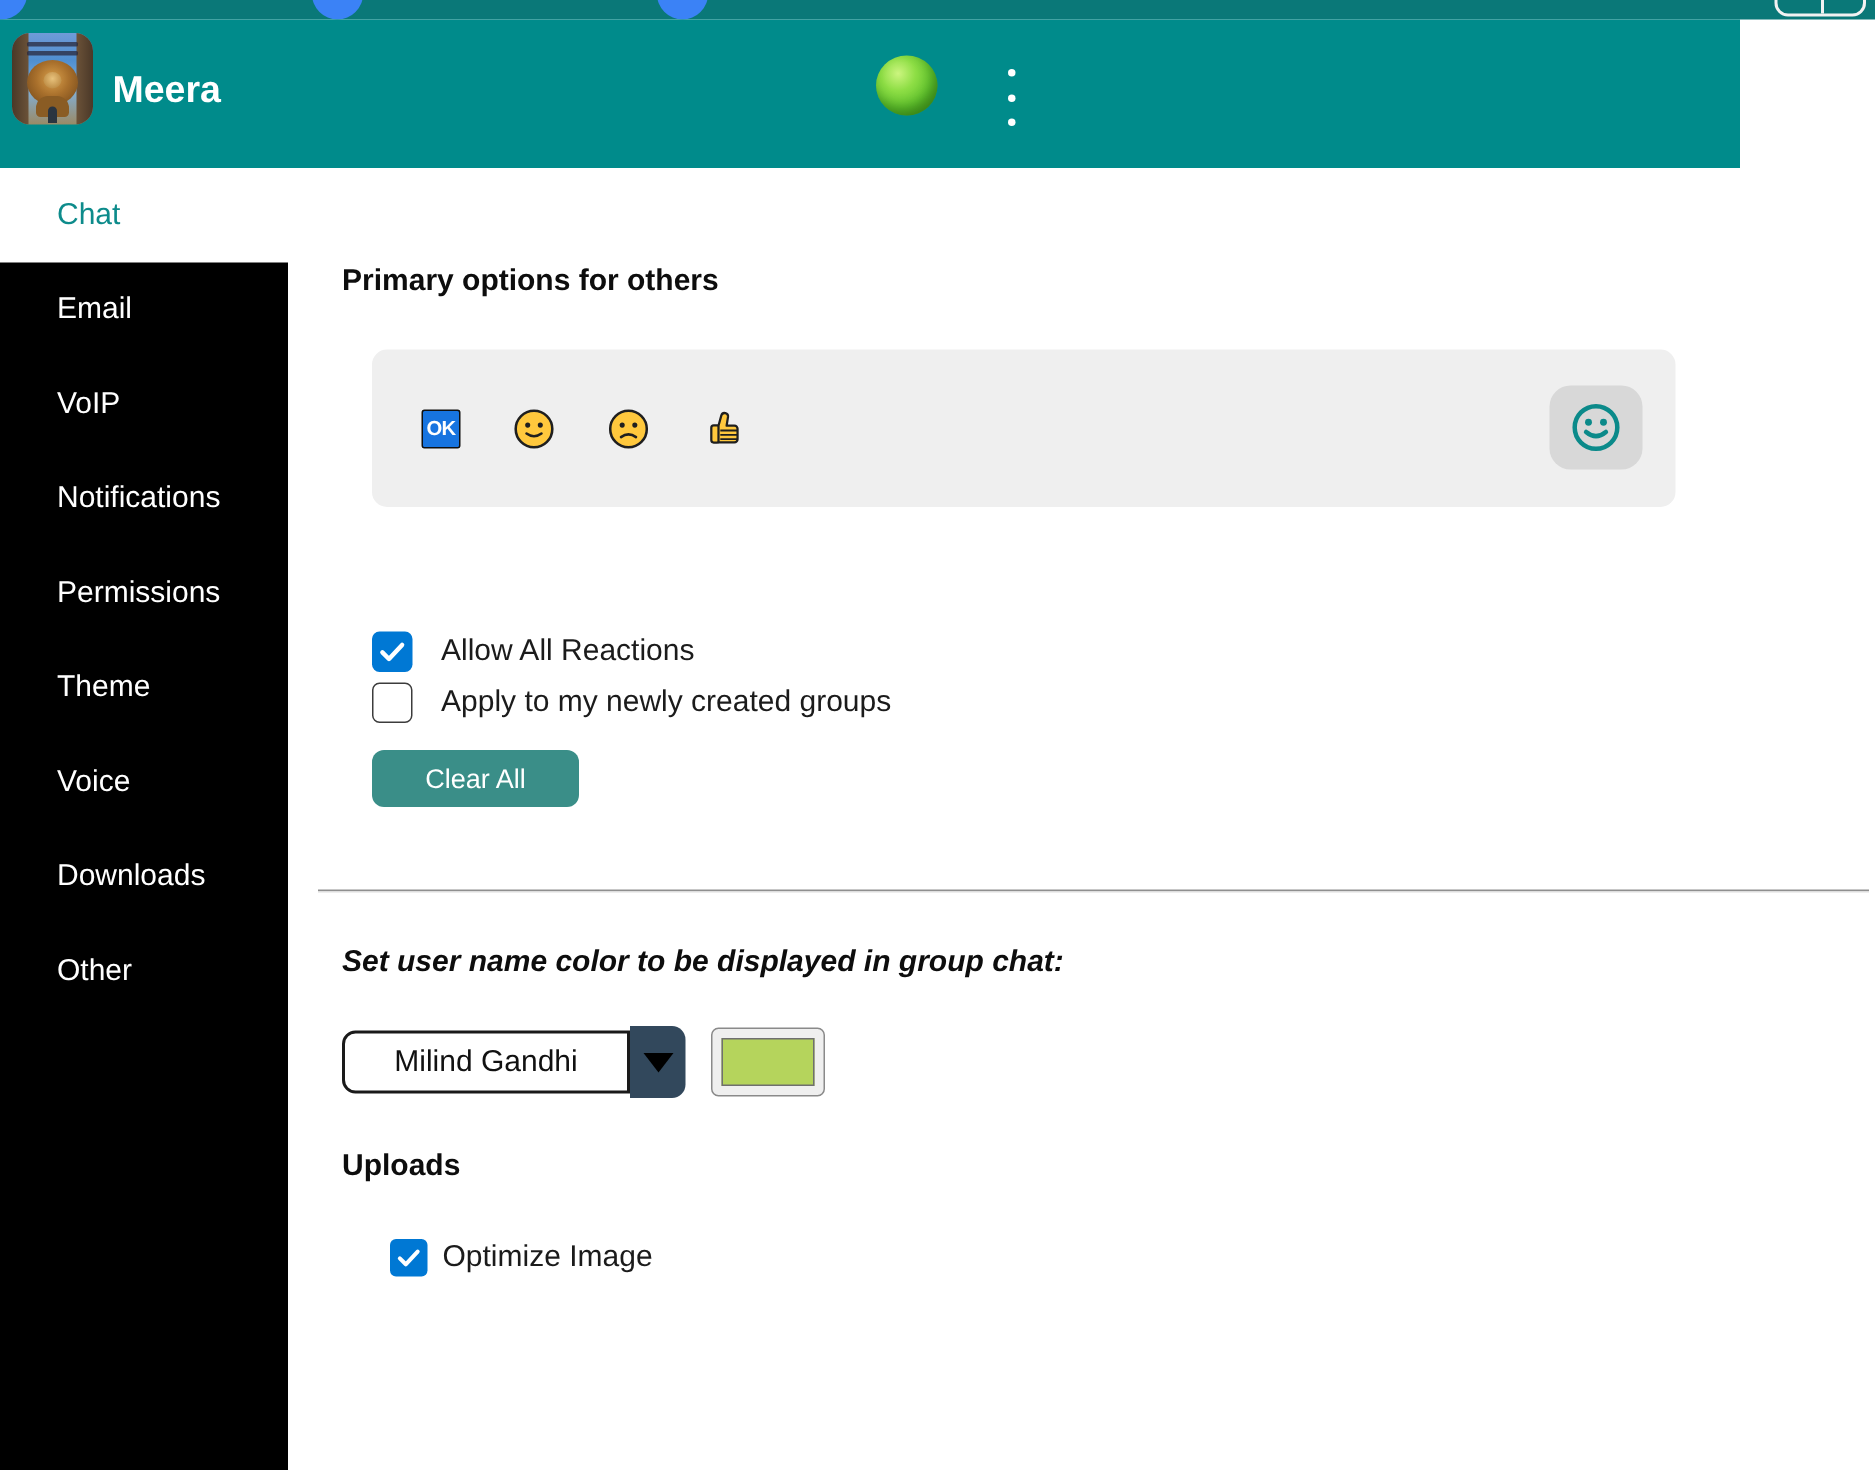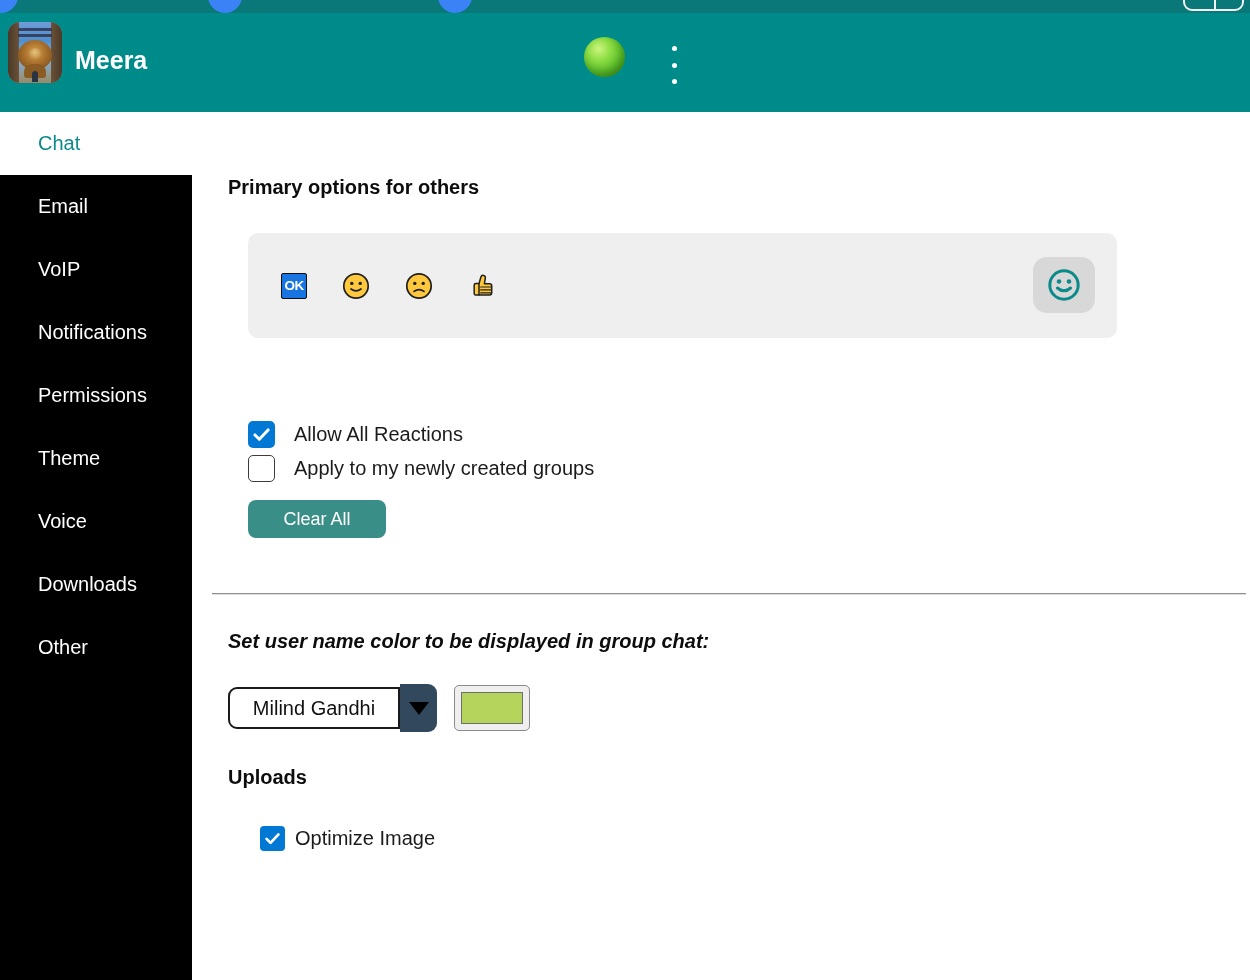--- a/index.html
+++ b/index.html
@@ -16,21 +16,21 @@
   .top-strip { position:absolute; left:0; top:0; width:1250px; height:13px; background:#0a7878; }
   .strip-circle { position:absolute; width:34px; height:34px; border-radius:50%; background:#3b82f6; top:-21px; }
   .strip-circle.c1 { left:-16px; }
   .strip-circle.c2 { left:208px; }
   .strip-circle.c3 { left:438px; }
   .win-pill { position:absolute; left:1183px; top:-10px; width:61px; height:21px;
     border:2px solid #f2f2f2; border-radius:9px; background:transparent; }
   .win-pill::after { content:""; position:absolute; left:50%; top:0; bottom:0; width:2px; background:#f2f2f2; }
 
   
-  .header { position:absolute; left:0; top:13px; width:1250px; height:99px; background:#008b8b; }
+  .header { position:absolute; left:0; top:13px; width:1160px; height:99px; background:#008b8b; }
   .avatar { position:absolute; left:8px; top:9px; width:54px; height:61px; border-radius:12px;
     overflow:hidden; background:linear-gradient(180deg,#6f9bd8 0%,#4f8fd0 30%,#7fb2e0 60%,#9a8a66 100%); }
   .avatar .col { position:absolute; top:0; bottom:0; width:11px; background:linear-gradient(90deg,#4a3828,#6b5238); }
   .avatar .col.left { left:0; }
   .avatar .col.right { right:0; transform:scaleX(-1); }
   .avatar .poster-line { position:absolute; left:10px; right:10px; height:3px; background:rgba(40,40,60,.75); border-radius:1px; }
   .avatar .pl1 { top:6px; } .avatar .pl2 { top:12px; }
   .avatar .mane { position:absolute; left:10px; top:18px; width:34px; height:30px;
     border-radius:50%; background:radial-gradient(circle at 50% 42%,#d9a04c 0%,#a9702c 45%,#6e4418 100%); }
   .avatar .face { position:absolute; left:21px; top:26px; width:12px; height:11px; border-radius:50%;
@@ -78,21 +78,21 @@
 
   .clear-btn { position:absolute; left:248px; top:500px; width:138px; height:38px;
     background:#3a8e88; color:#ffffff; border:none; border-radius:8px; font-size:18px;
     font-family:"Liberation Sans",sans-serif; cursor:pointer; }
 
   .divider { position:absolute; left:212px; top:593px; width:1034px; height:0;
     border-top:1px solid #8f8f8f; border-bottom:1px solid #dedede; }
 
   .select-row { position:absolute; left:228px; top:684px; height:48px; display:flex; align-items:center; }
   .user-select { display:flex; height:48px; align-items:stretch; cursor:pointer; }
-  .select-field { width:172px; margin:3px 0; background:#ffffff; border:2px solid #1a1a1a;
+  .select-field { width:192px; margin:3px 0; background:#ffffff; border:2px solid #1a1a1a;
     border-radius:9px 0 0 9px; display:flex; align-items:center; justify-content:center; font-size:20px; color:#111; }
   .select-arrow-btn { width:37px; background:#32485c; border-radius:0 9px 9px 0;
     display:flex; align-items:center; justify-content:center; border:none; }
   .select-arrow-btn .tri { width:0; height:0; border-left:10px solid transparent;
     border-right:10px solid transparent; border-top:13px solid #000000; }
   .swatch-btn { margin-left:17px; width:76px; height:46px; background:#efefef;
     border:1px solid #8a8a8a; border-radius:5px; display:flex; align-items:center; justify-content:center; cursor:pointer; }
   .swatch { width:62px; height:32px; background:#b5d45c; border:1px solid #6f6f6f; }
 
   .optimize-row { position:absolute; left:224px; top:826px; display:flex; align-items:center; gap:10px;padding-left:36px; }

